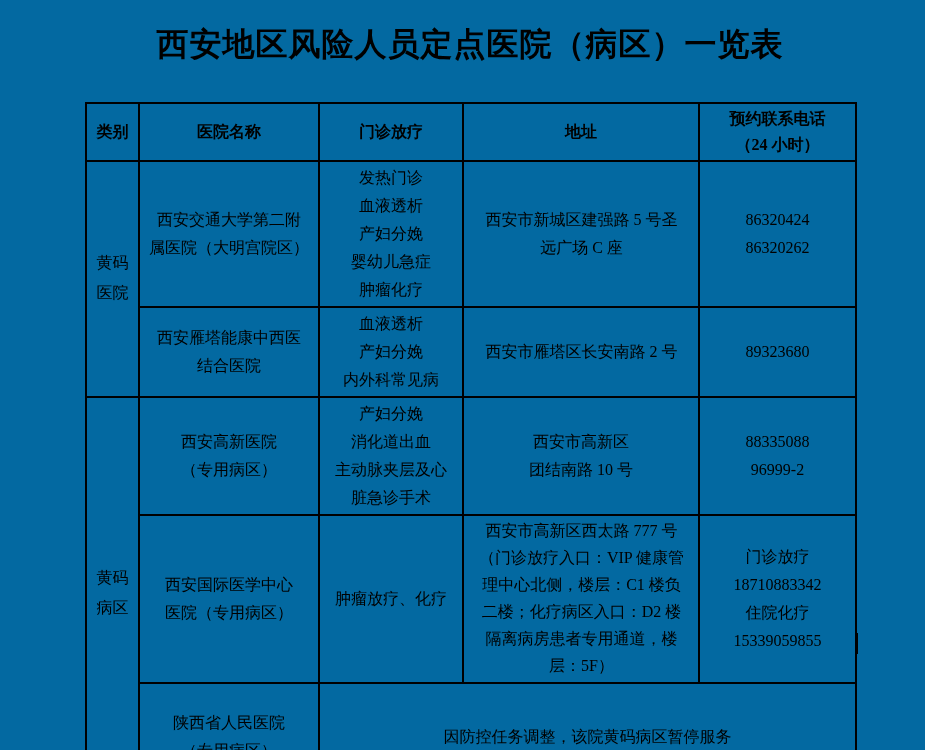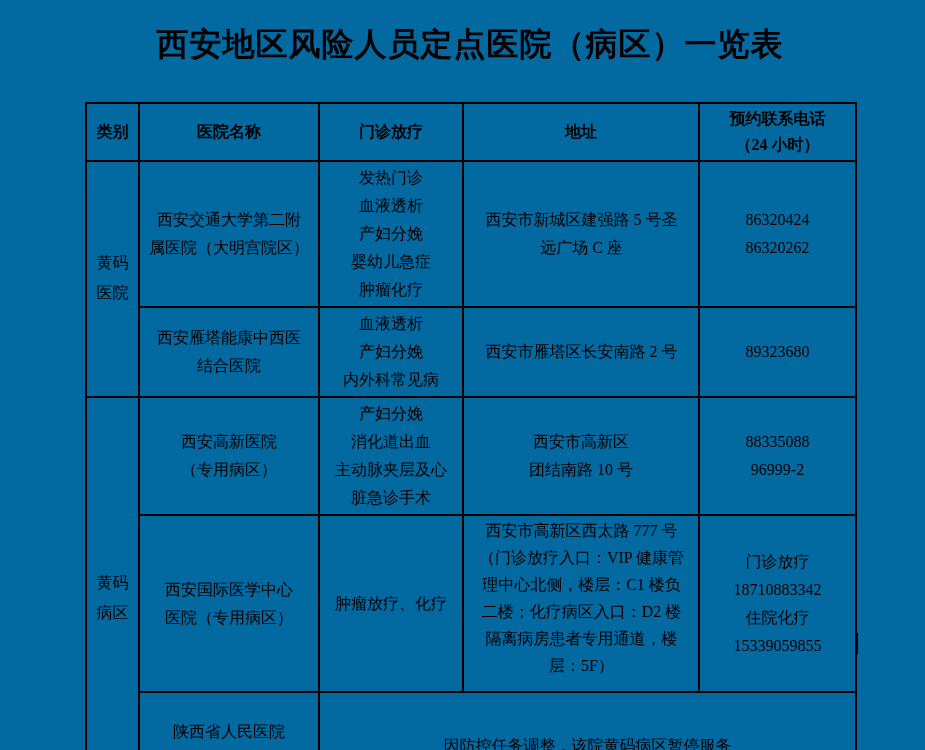--- a/index.html
+++ b/index.html
@@ -40,21 +40,21 @@
     vertical-align: middle;
     white-space: pre-line;
     padding: 2px 3px;
     overflow: hidden;
   }
   .hospital-table th {
     font-weight: bold;
     line-height: 26px;
   }
   td.align-left { text-align: center; padding-left: 5px; padding-right: 4px; }
-  td.address-r4 { line-height: 27px; padding-top: 1px; padding-bottom: 12px; }
+  td.address-r4 { line-height: 27px; padding-top: 1px; padding-bottom: 3px; }
   td.category-cell { line-height: 30px; font-family: Liberation Mono, monospace; }
   td.category-ward {
     border-bottom: 2px dashed #b5b5b5; 
   }
   .cursor-mark {
     position: absolute;
     left: 855px; top: 633px;
     width: 3px; height: 21px;
     background: #000;
   }

